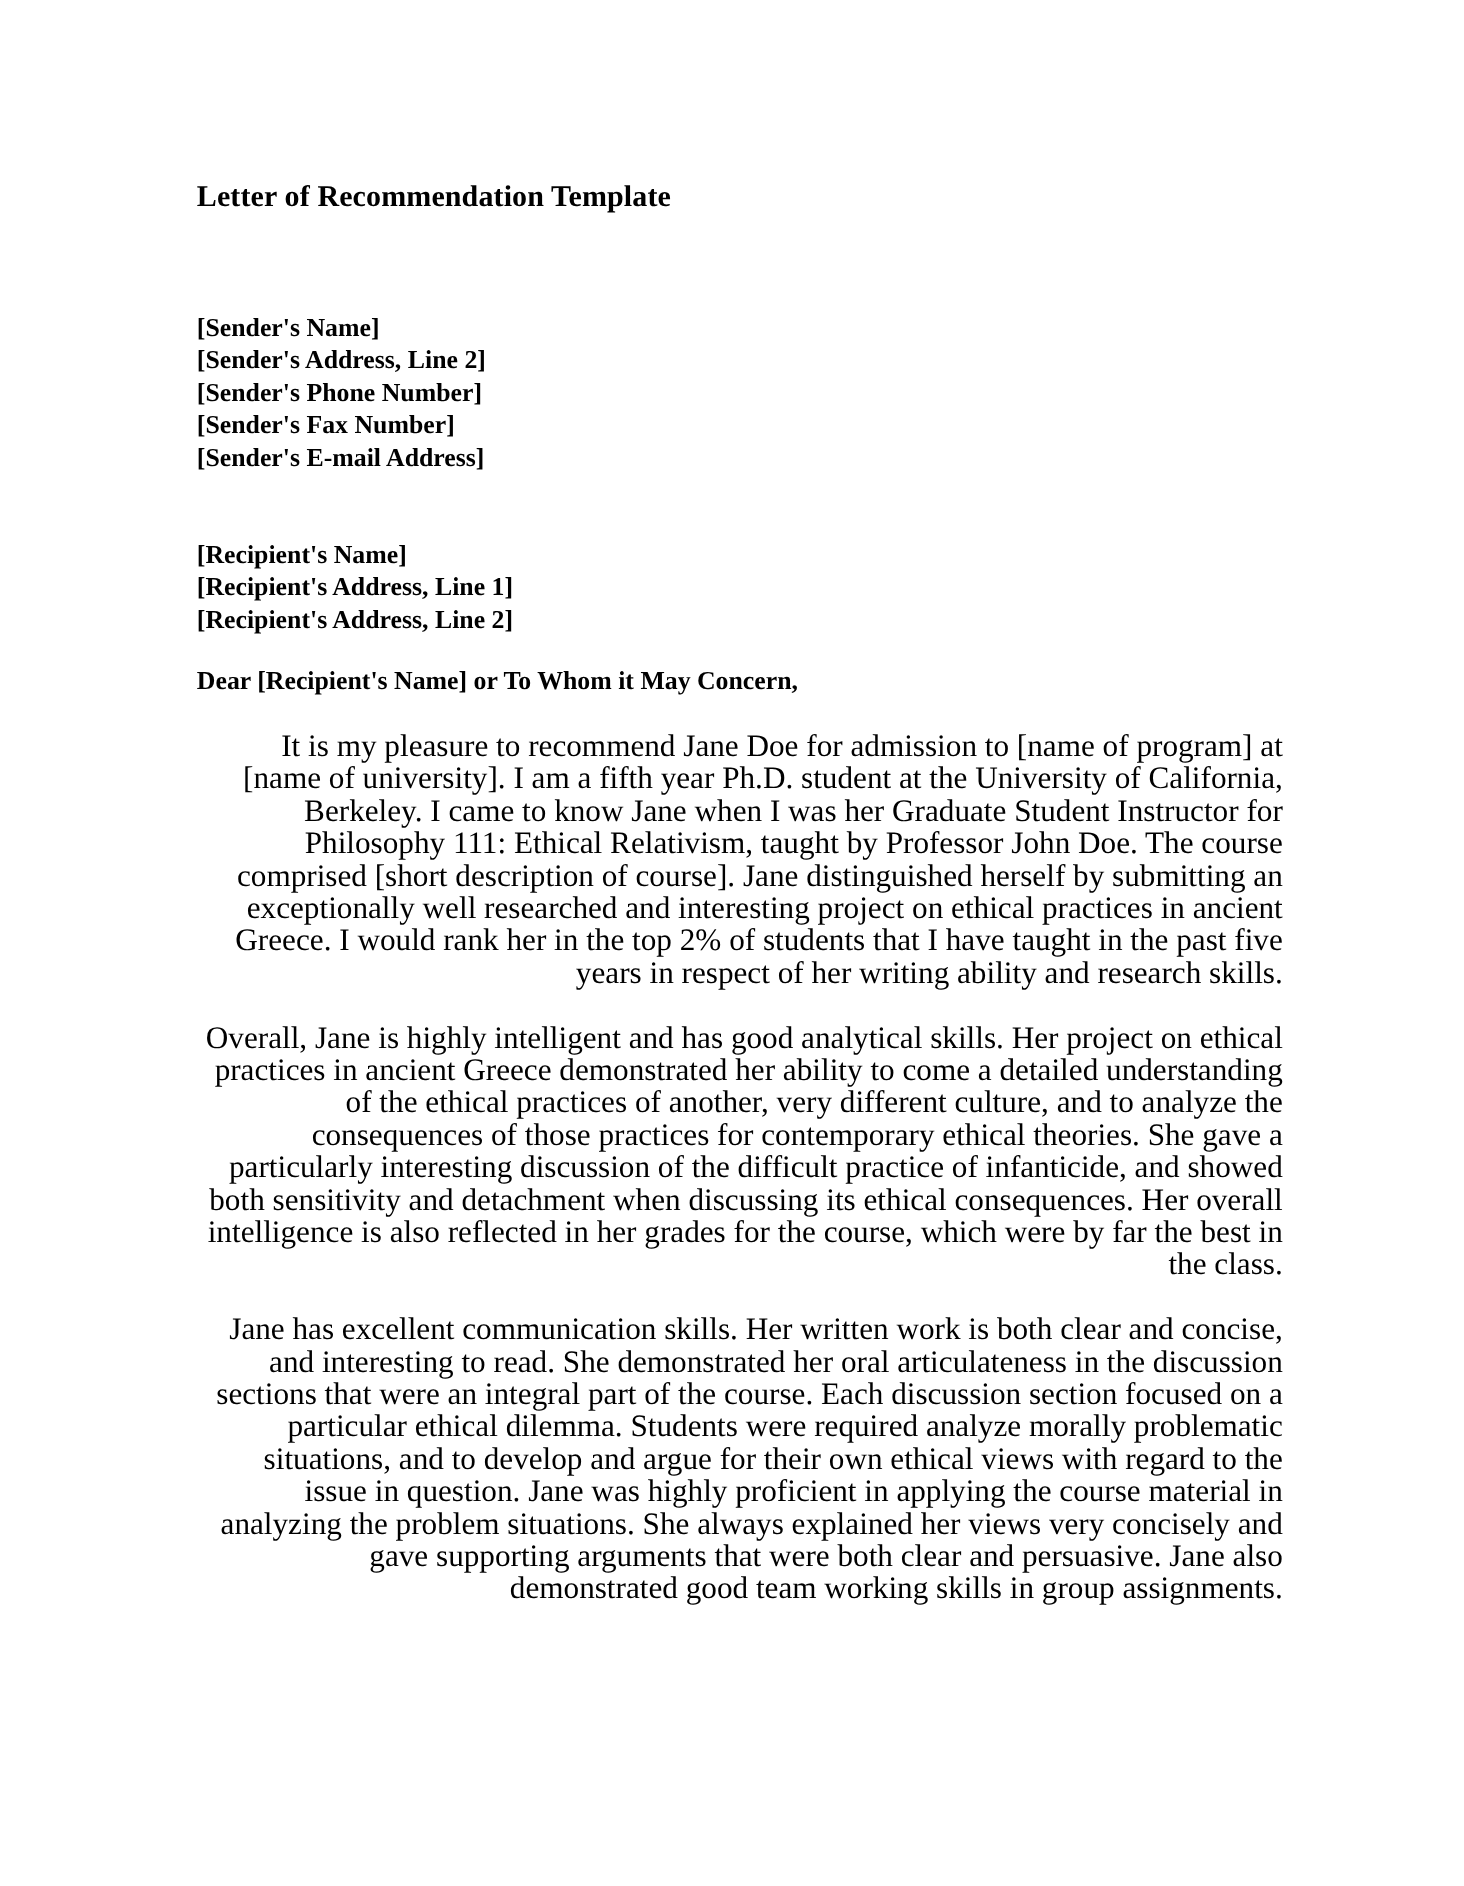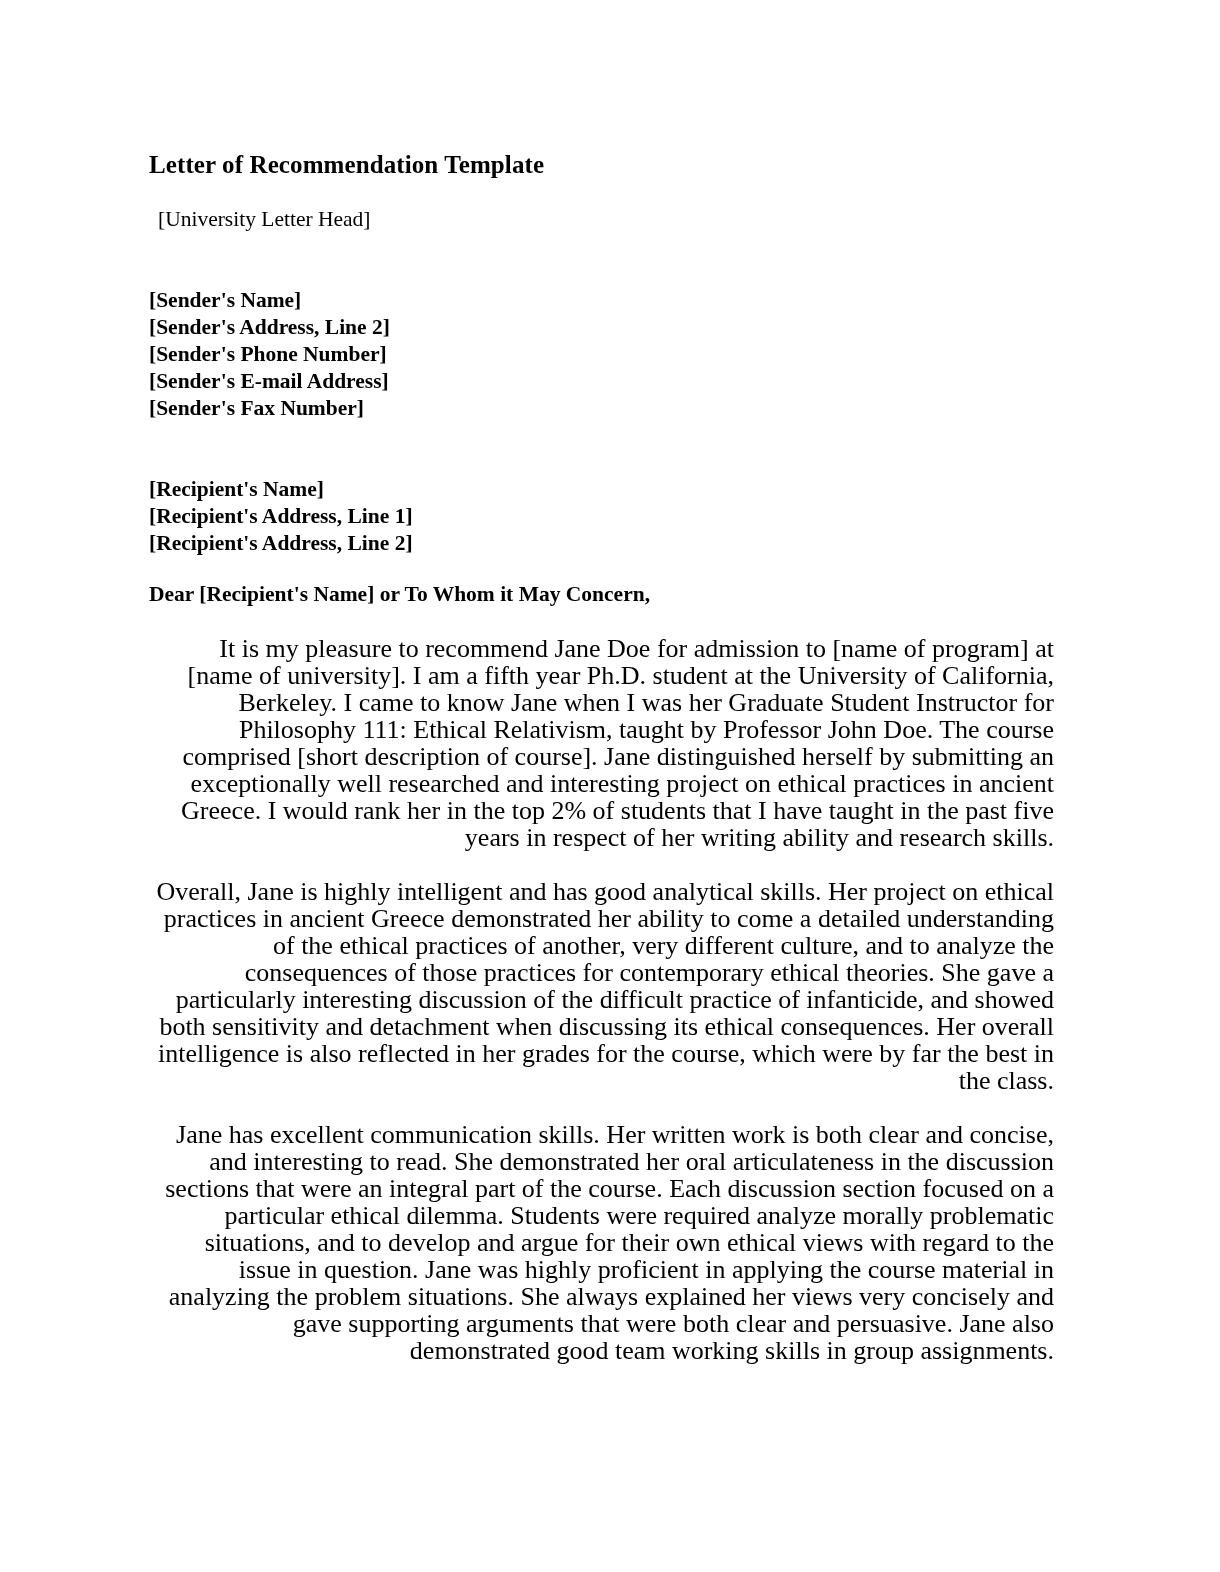--- a/index.html
+++ b/index.html
@@ -19,21 +19,21 @@
   .page {
     position: relative;
     width: 1220px;
     height: 1572px;
     background: #ffffff;
     overflow: hidden;
   }
 
   .content {
     position: absolute;
-    left: 149px;
+    left: 164px;
     top: 150px;
     width: 910px;
   }
 
   .doc-title {
     font-size: 25px;
     font-weight: bold;
     line-height: 30px;
     letter-spacing: 0.1px;
     margin: 0 0 26px 0;
@@ -71,30 +71,29 @@
   .gap-small { height: 24px; }
 </style>
 </head>
 <body>
 
 <div class="page">
   <div class="content">
 
     <h1 class="doc-title">Letter of Recommendation Template</h1>
 
-    <p class="letterhead">[University Letter Head]</p>
 
     <div class="gap-2"></div>
 
     <p class="block">
       <span class="block-line">[Sender's Name]</span>
       <span class="block-line">[Sender's Address, Line 2]</span>
       <span class="block-line">[Sender's Phone Number]</span>
+      <span class="block-line">[Sender's Fax Number]</span>
       <span class="block-line">[Sender's E-mail Address]</span>
-      <span class="block-line">[Sender's Fax Number]</span>
     </p>
 
     <div class="gap-1"></div>
 
 
     <div class="gap-1"></div>
 
     <p class="block">
       <span class="block-line">[Recipient's Name]</span>
       <span class="block-line">[Recipient's Address, Line 1]</span>

